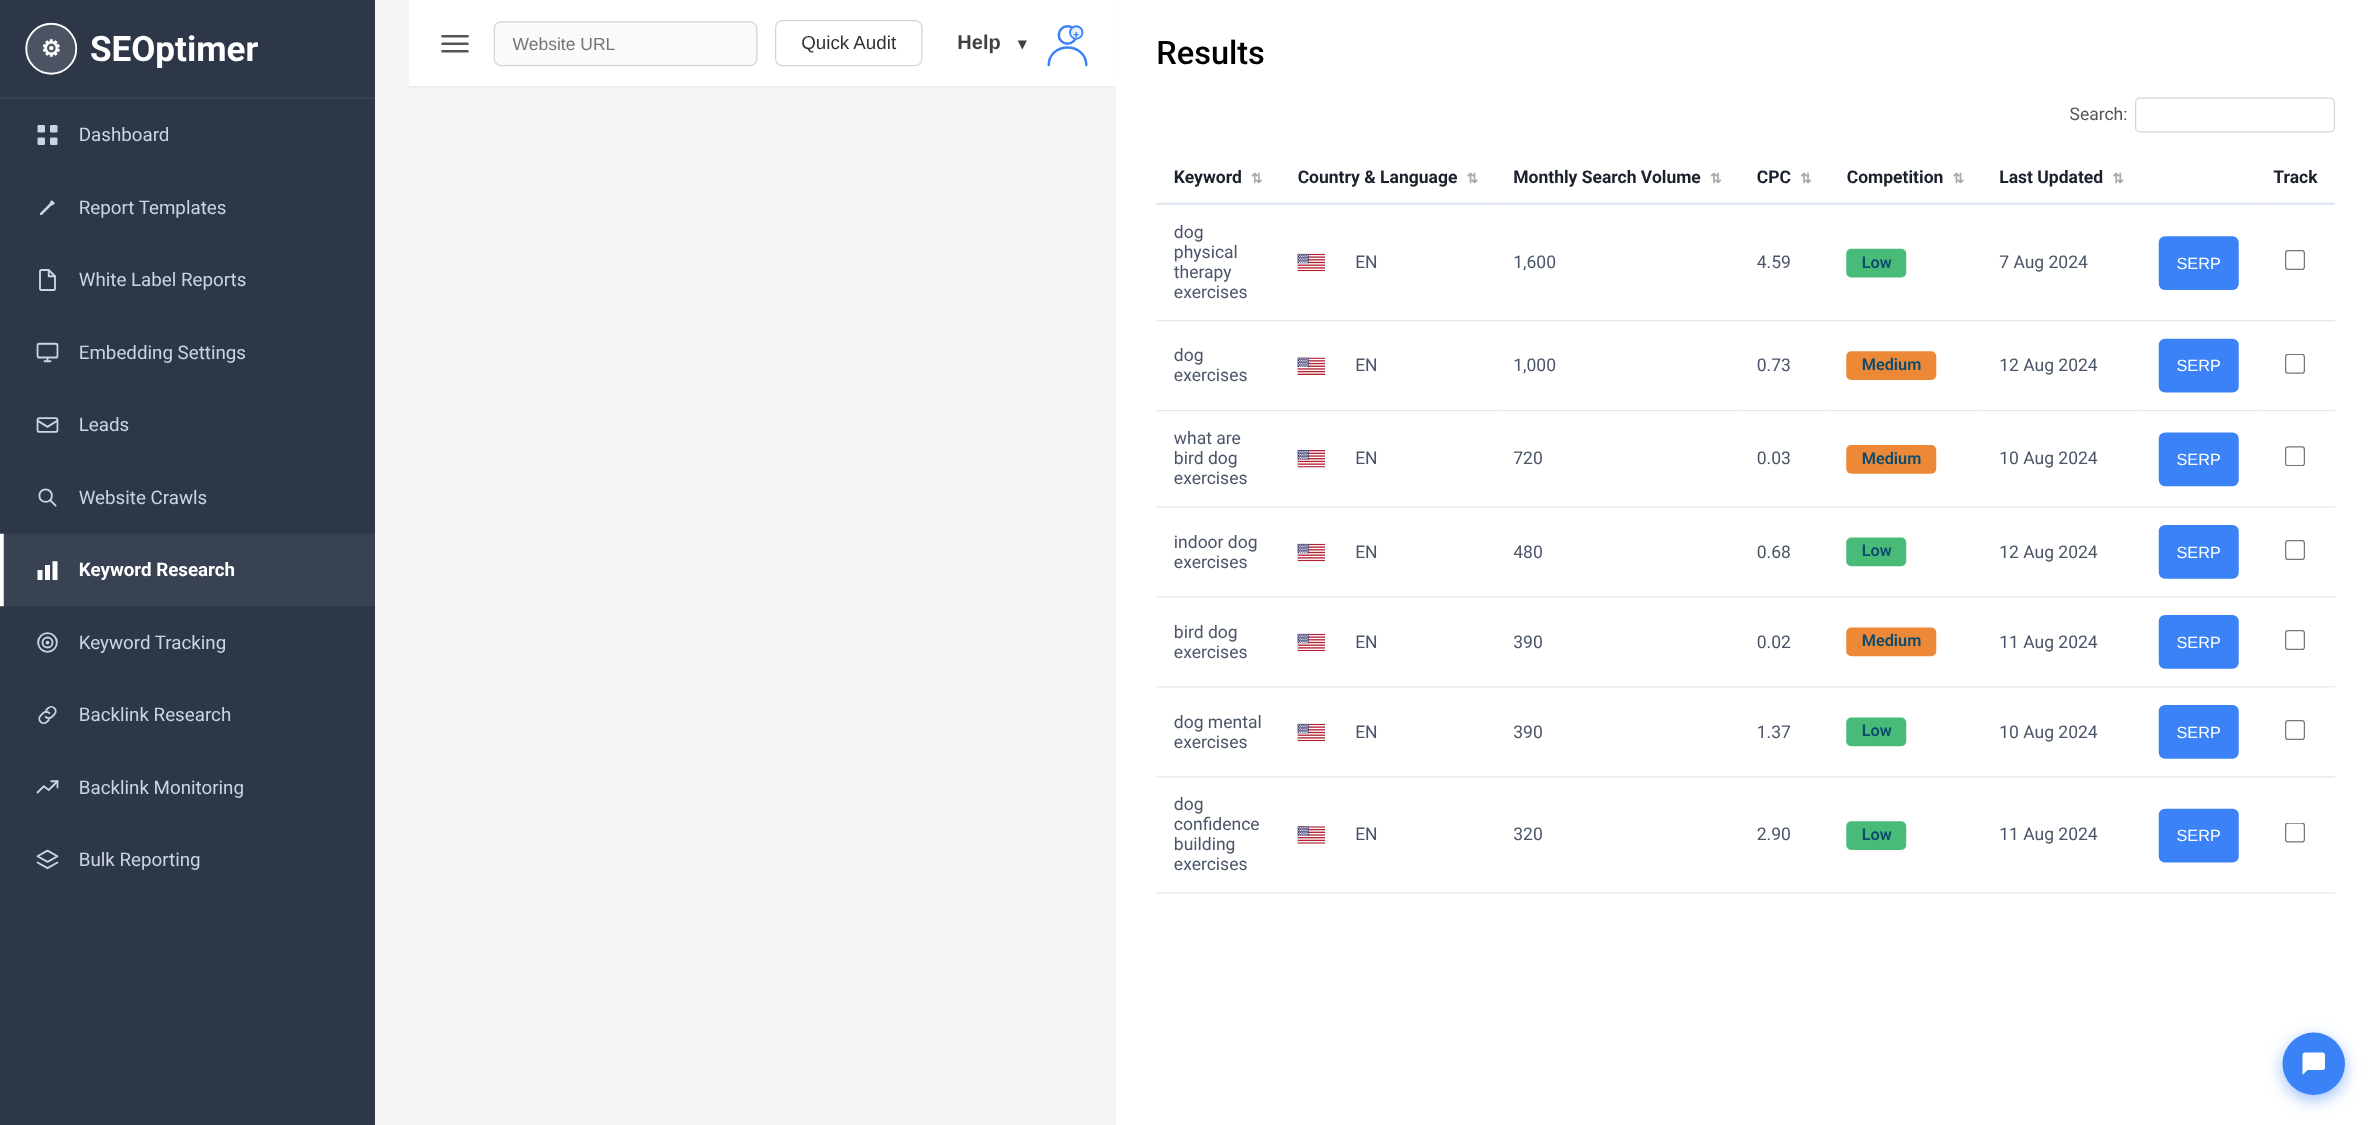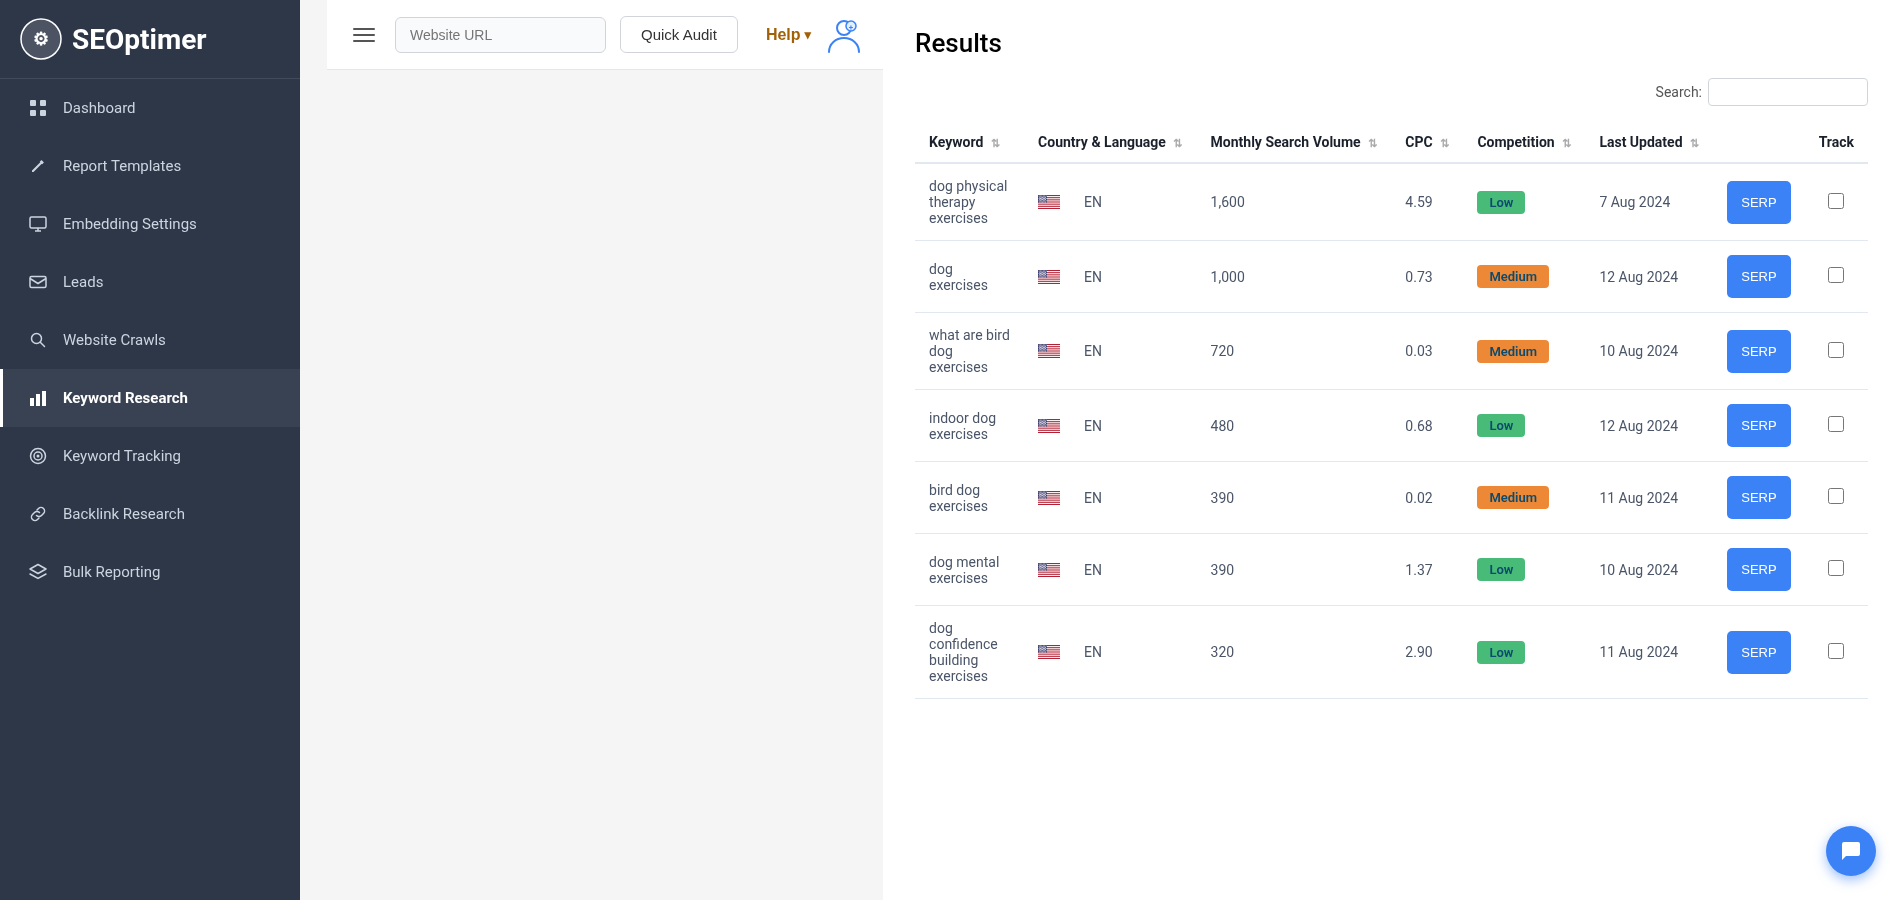--- a/index.html
+++ b/index.html
@@ -103,26 +103,26 @@
       border: 1px solid #d1d5db;
       border-radius: 6px;
       font-size: 15px;
       cursor: pointer;
       color: #333;
     }
     #header-spacer { flex: 1; }
     #help-btn {
       background: none;
       border: none;
-      color: #a16207;
+      color: #404040;
       font-size: 16px;
       cursor: pointer;
       display: flex;
       align-items: center;
-      gap: 4px;
+      gap: 14px;
       font-weight: 600;
     }
     #user-icon {
       width: 38px;
       height: 38px;
       cursor: pointer;
     }
 
     
     #content {
@@ -274,20 +274,29 @@
 
   <div class="nav-item">
     <span class="nav-icon">
       <svg width="18" height="18" viewBox="0 0 18 18" fill="none">
           <path d="M3 13.5V15h1.5l8.25-8.25-1.5-1.5L3 13.5zM14.7 5.8a.4.4 0 000-.57l-1.93-1.93a.4.4 0 00-.57 0l-1.5 1.5 2.5 2.5 1.5-1.5z" fill="#cbd5e0"></path>
         </svg>
     </span>
     <span>Report Templates</span>
   </div>
 
+  <div class="nav-item">
+    <span class="nav-icon">
+      <svg width="18" height="18" viewBox="0 0 18 18" fill="none">
+          <path d="M10 1H4a1 1 0 00-1 1v14a1 1 0 001 1h10a1 1 0 001-1V6l-5-5z" stroke="#cbd5e0" stroke-width="1.5" fill="none"></path>
+          <path d="M10 1v5h5" stroke="#cbd5e0" stroke-width="1.5" fill="none"></path>
+        </svg>
+    </span>
+    <span>White Label Reports</span>
+  </div>
 
   <div class="nav-item">
     <span class="nav-icon">
       <svg width="18" height="18" viewBox="0 0 18 18" fill="none">
           <rect x="1" y="2" width="16" height="11" rx="1.5" stroke="#cbd5e0" stroke-width="1.5" fill="none"></rect>
           <path d="M6 16h6M9 13v3" stroke="#cbd5e0" stroke-width="1.5"></path>
         </svg>
     </span>
     <span>Embedding Settings</span>
   </div>
@@ -337,20 +346,29 @@
   <div class="nav-item">
     <span class="nav-icon">
       <svg width="18" height="18" viewBox="0 0 18 18" fill="none">
           <path d="M7.5 10.5a3.5 3.5 0 005 0l2-2a3.5 3.5 0 00-5-5L8 5" stroke="#cbd5e0" stroke-width="1.5" stroke-linecap="round"></path>
           <path d="M10.5 7.5a3.5 3.5 0 00-5 0l-2 2a3.5 3.5 0 005 5L10 13" stroke="#cbd5e0" stroke-width="1.5" stroke-linecap="round"></path>
         </svg>
     </span>
     <span>Backlink Research</span>
   </div>
 
+  <div class="nav-item">
+    <span class="nav-icon">
+      <svg width="18" height="18" viewBox="0 0 18 18" fill="none">
+          <polyline points="1,13 6,8 10,11 17,4" stroke="#cbd5e0" stroke-width="1.5" fill="none" stroke-linecap="round"></polyline>
+          <polyline points="12,4 17,4 17,9" stroke="#cbd5e0" stroke-width="1.5" fill="none" stroke-linecap="round"></polyline>
+        </svg>
+    </span>
+    <span>Backlink Monitoring</span>
+  </div>
 
   <div class="nav-item">
     <span class="nav-icon">
       <svg width="18" height="18" viewBox="0 0 18 18" fill="none">
           <polygon points="9,1.5 17,6 9,10.5 1,6" stroke="#cbd5e0" stroke-width="1.5" fill="none" stroke-linejoin="round"></polygon>
           <polyline points="1,11 9,15.5 17,11" stroke="#cbd5e0" stroke-width="1.5" fill="none" stroke-linecap="round"></polyline>
         </svg>
     </span>
     <span>Bulk Reporting</span>
   </div>

